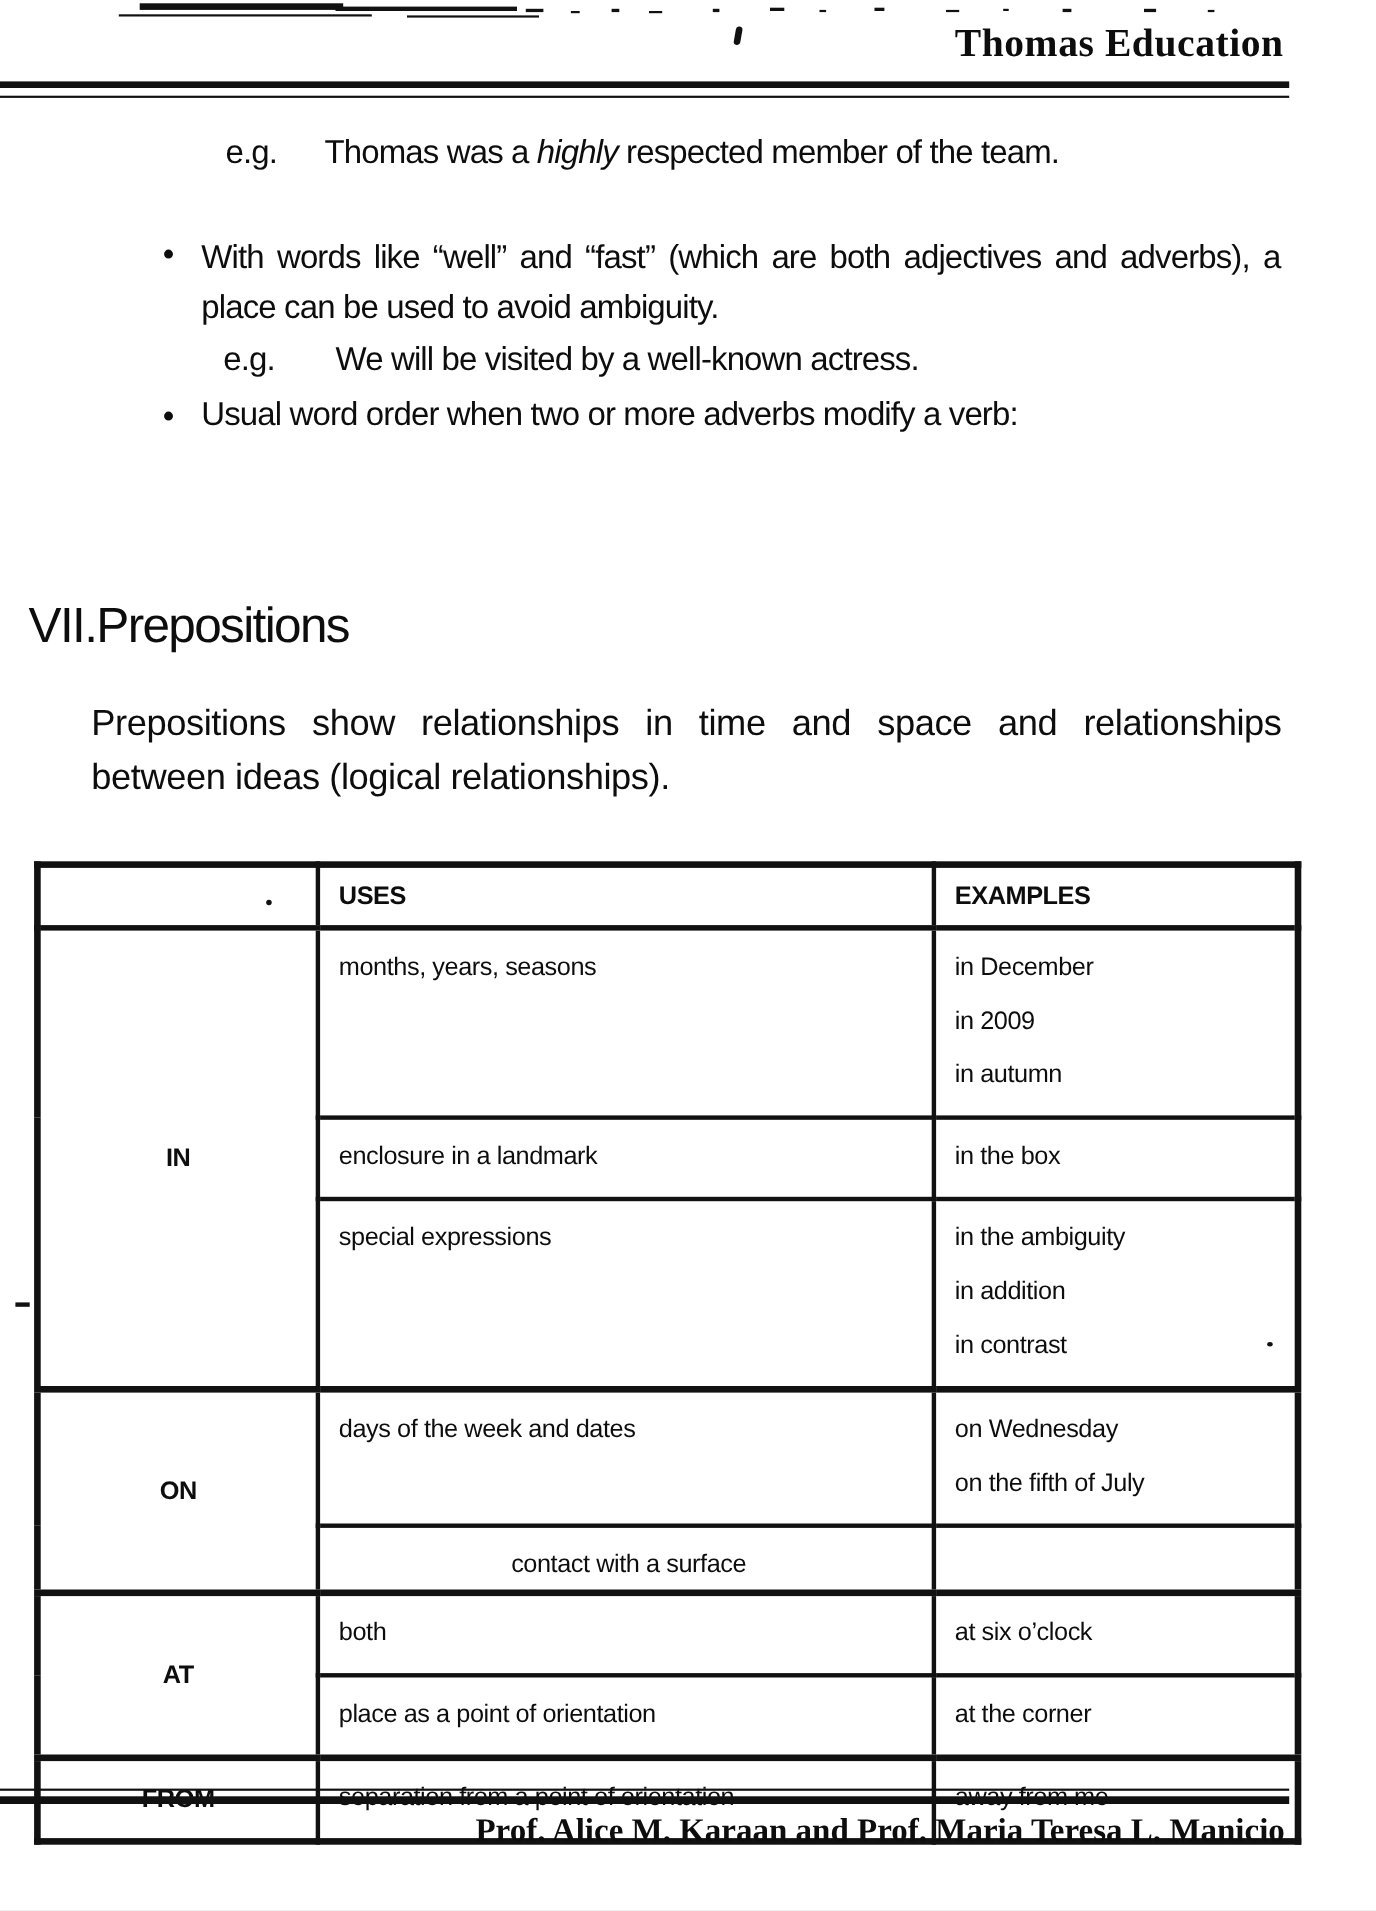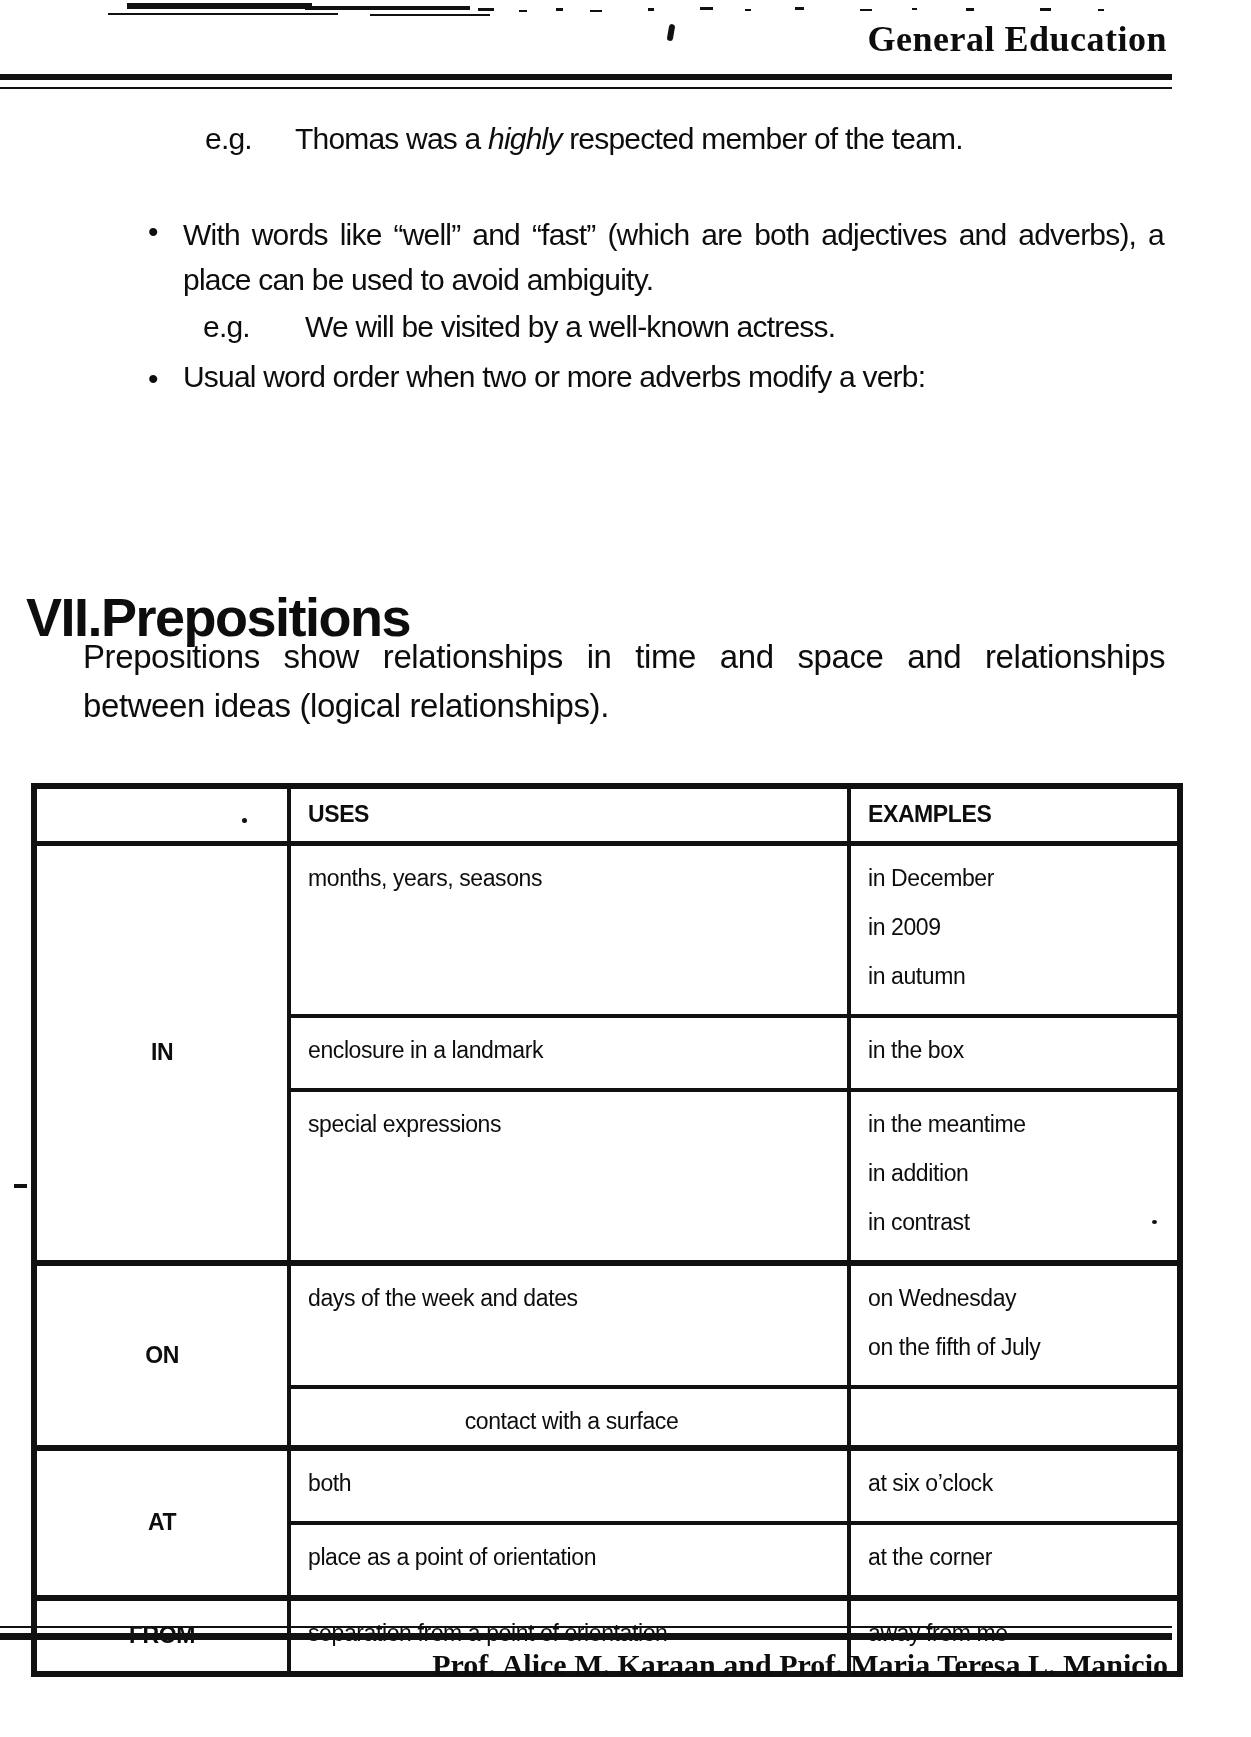--- a/index.html
+++ b/index.html
@@ -19,22 +19,22 @@
   .rule{position:absolute;left:0;background:#111;}
   .footer-credit{position:absolute;right:83px;top:1648px;font-family:"Liberation Serif",serif;
     font-weight:bold;font-size:30px;}
   
   .bodyline{position:absolute;font-size:30px;letter-spacing:-0.8px;line-height:38px;white-space:nowrap;}
   .wrapblock{position:absolute;font-size:30px;letter-spacing:-0.8px;line-height:45px;
     text-align:justify;white-space:normal;}
   .bullet{position:absolute;font-size:30px;line-height:14px;}
   .italic{font-style:italic;}
   
-  .section-heading{position:absolute;left:26px;top:543px;font-size:54px;font-weight:bold;
-    letter-spacing:-1.5px;line-height:52px;margin-top:48px;}
+  .section-heading{position:absolute;left:26px;top:543px;font-size:45px;font-weight:normal;
+    letter-spacing:-1.5px;line-height:52px;}
   .intro{position:absolute;left:83px;top:632px;width:1082px;font-size:33px;
     letter-spacing:-0.4px;line-height:49px;text-align:justify;}
   
   table.prep{position:absolute;left:31px;top:783px;border-collapse:collapse;
     table-layout:fixed;width:1146px;}
   table.prep{border:6px solid #111;}
   table.prep td{border:4px solid #111;font-size:23px;letter-spacing:-0.4px;
     overflow:hidden;}
   table.prep tr.gs td{border-top:6px solid #111;}
   table.prep tr.head td{border-bottom:5px solid #111;}
@@ -65,21 +65,21 @@
   <div class="dash" style="left:966px;top:8px;width:8px;height:3px;"></div>
   <div class="dash" style="left:1040px;top:8px;width:11px;height:3px;"></div>
   <div class="dash" style="left:1098px;top:9px;width:6px;height:2px;"></div>
   <div class="dash" style="left:108px;top:13px;width:230px;height:2px;"></div>
   <div class="dash" style="left:370px;top:14px;width:120px;height:2px;"></div>
   <div class="apostrophe"></div>
   <div class="dot" style="left:242px;top:818px;width:5px;height:5px;"></div>
   <div class="dash" style="left:14px;top:1184px;width:13px;height:4px;"></div>
   <div class="dot" style="left:1152px;top:1220px;width:5px;height:4px;"></div>
 
-  <div class="masthead">General Education</div>
+  <div class="masthead">Thomas Education</div>
   <div class="rule" style="top:74px;width:1172px;height:6px;"></div>
   <div class="rule" style="top:87px;width:1172px;height:2px;"></div>
 
   <div class="bodyline" style="left:205px;top:120px;">e.g.</div>
   <div class="bodyline" style="left:295px;top:120px;"><span>Thomas was a </span><span class="italic">highly</span><span> respected member of the team.</span></div>
 
   <span class="bullet" style="left:148px;top:225px;">•</span>
   <div class="wrapblock" style="left:183px;top:212px;width:981px;">With words like “well” and “fast” (which are both adjectives and adverbs), a place can be used to avoid ambiguity.</div>
 
   <div class="bodyline" style="left:203px;top:308px;">e.g.</div>
@@ -114,21 +114,21 @@
     </tr>
     <tr style="height:56px;">
       <td class="uses-cell">enclosure in a landmark</td>
       <td class="ex-cell">
         <div class="ex-line">in the box</div>
       </td>
     </tr>
     <tr style="height:152px;">
       <td class="uses-cell">special expressions</td>
       <td class="ex-cell">
-        <div class="ex-line">in the meantime</div>
+        <div class="ex-line">in the ambiguity</div>
         <div class="ex-line">in addition</div>
         <div class="ex-line">in contrast</div>
       </td>
     </tr>
     <tr class="gs" style="height:105px;">
       <td class="prep-cell" rowspan="2">ON</td>
       <td class="uses-cell">days of the week and dates</td>
       <td class="ex-cell">
         <div class="ex-line">on Wednesday</div>
         <div class="ex-line">on the fifth of July</div>

